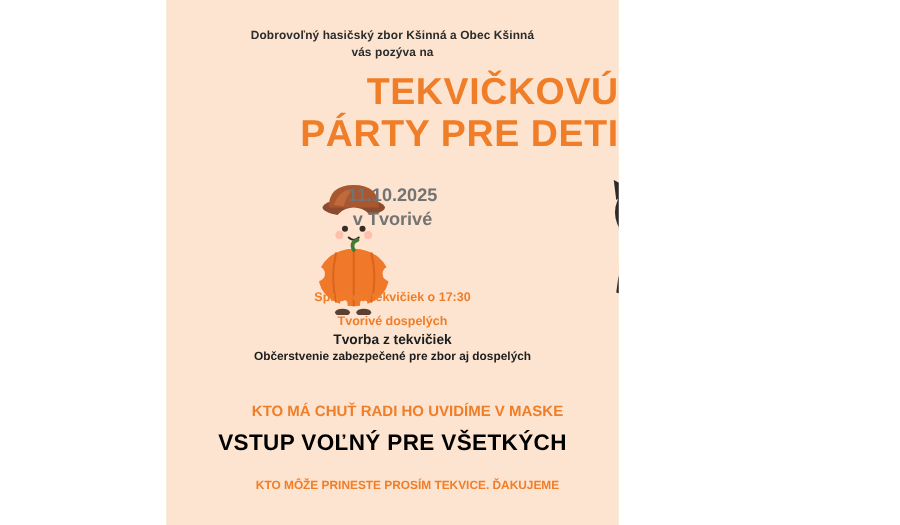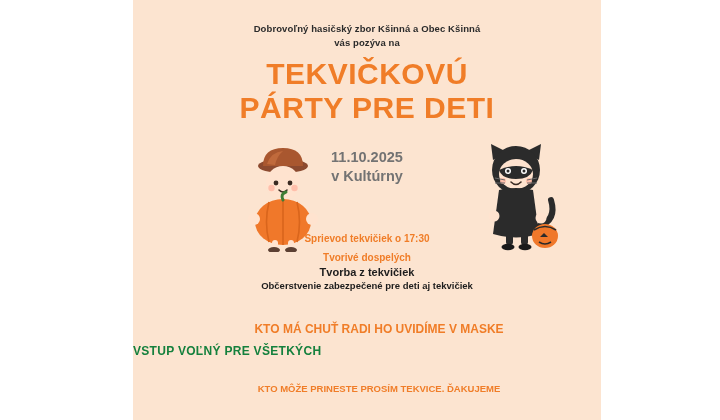--- a/index.html
+++ b/index.html
@@ -14,21 +14,21 @@
     position: relative;
     width: 720px;
     height: 420px;
     background: #ffffff;
     overflow: hidden;
   }
   .poster {
     position: absolute;
     left: 133px;
     top: 0;
-    width: 468px;
+    width: 362px;
     height: 420px;
     background: #fce4d0;
     overflow: hidden;
   }
 
   .top-lines {
     position: absolute;
     top: 22px;
     left: 0;
     width: 100%;
@@ -38,21 +38,21 @@
     font-weight: bold;
     line-height: 14px;
     letter-spacing: 0.1px;
   }
 
   .title {
     position: absolute;
     top: 57px;
     left: 0;
     width: 100%;
-    text-align: center;
+    text-align: right;
     color: #f07d28;
     font-size: 30px;
     font-weight: bold;
     line-height: 34px;
     letter-spacing: 0.5px;
   }
 
   .when-block {
     position: absolute;
     top: 148px;
@@ -102,22 +102,23 @@
     color: #f07d28;
     font-size: 12px;
     font-weight: bold;
     padding-left: 12px;
   }
   .free-line {
     position: absolute;
     top: 344px;
     left: 0;
     width: 100%;
-    color: #15803d;
-    font-size: 12px;
+    text-align: center;
+    color: #000000;
+    font-size: 18px;
     font-weight: bold;
     letter-spacing: 0.3px;
   }
   .bring-line {
     position: absolute;
     top: 383px;
     left: 12px;
     width: 100%;
     text-align: center;
     color: #f07d28;
@@ -215,29 +216,29 @@
       <path d="M78 104 q6 4 12 0" stroke="#2b2b2b" stroke-width="1.6" fill="none"></path>
 
       <rect x="45" y="95" width="7" height="12" rx="3" fill="#2b2b2b"></rect>
       <rect x="60" y="95" width="7" height="12" rx="3" fill="#2b2b2b"></rect>
       <ellipse cx="47" cy="109" rx="6.5" ry="3.2" fill="#1a1a1a"></ellipse>
       <ellipse cx="64" cy="109" rx="6.5" ry="3.2" fill="#1a1a1a"></ellipse>
     </svg>
 
     <div class="when-block">
       <div>11.10.2025</div>
-      <div>v Kultúrny</div>
+      <div>v Tvorivé</div>
     </div>
 
     <div class="mid-block">
       <div class="orange">Sprievod tekvičiek o 17:30</div>
       <span class="gap"></span>
       <div class="orange">Tvorivé dospelých</div>
       <div class="dark-big">Tvorba z tekvičiek</div>
-      <div class="dark">Občerstvenie zabezpečené pre deti aj tekvičiek</div>
+      <div class="dark">Občerstvenie zabezpečené pre zbor aj dospelých</div>
     </div>
 
     <div class="mask-line">KTO MÁ CHUŤ RADI HO UVIDÍME V MASKE</div>
     <div class="free-line">VSTUP VOĽNÝ PRE VŠETKÝCH</div>
     <div class="bring-line">KTO MÔŽE PRINESTE PROSÍM TEKVICE. ĎAKUJEME</div>
 
   </div>
 </div>
 
 </body></html>

